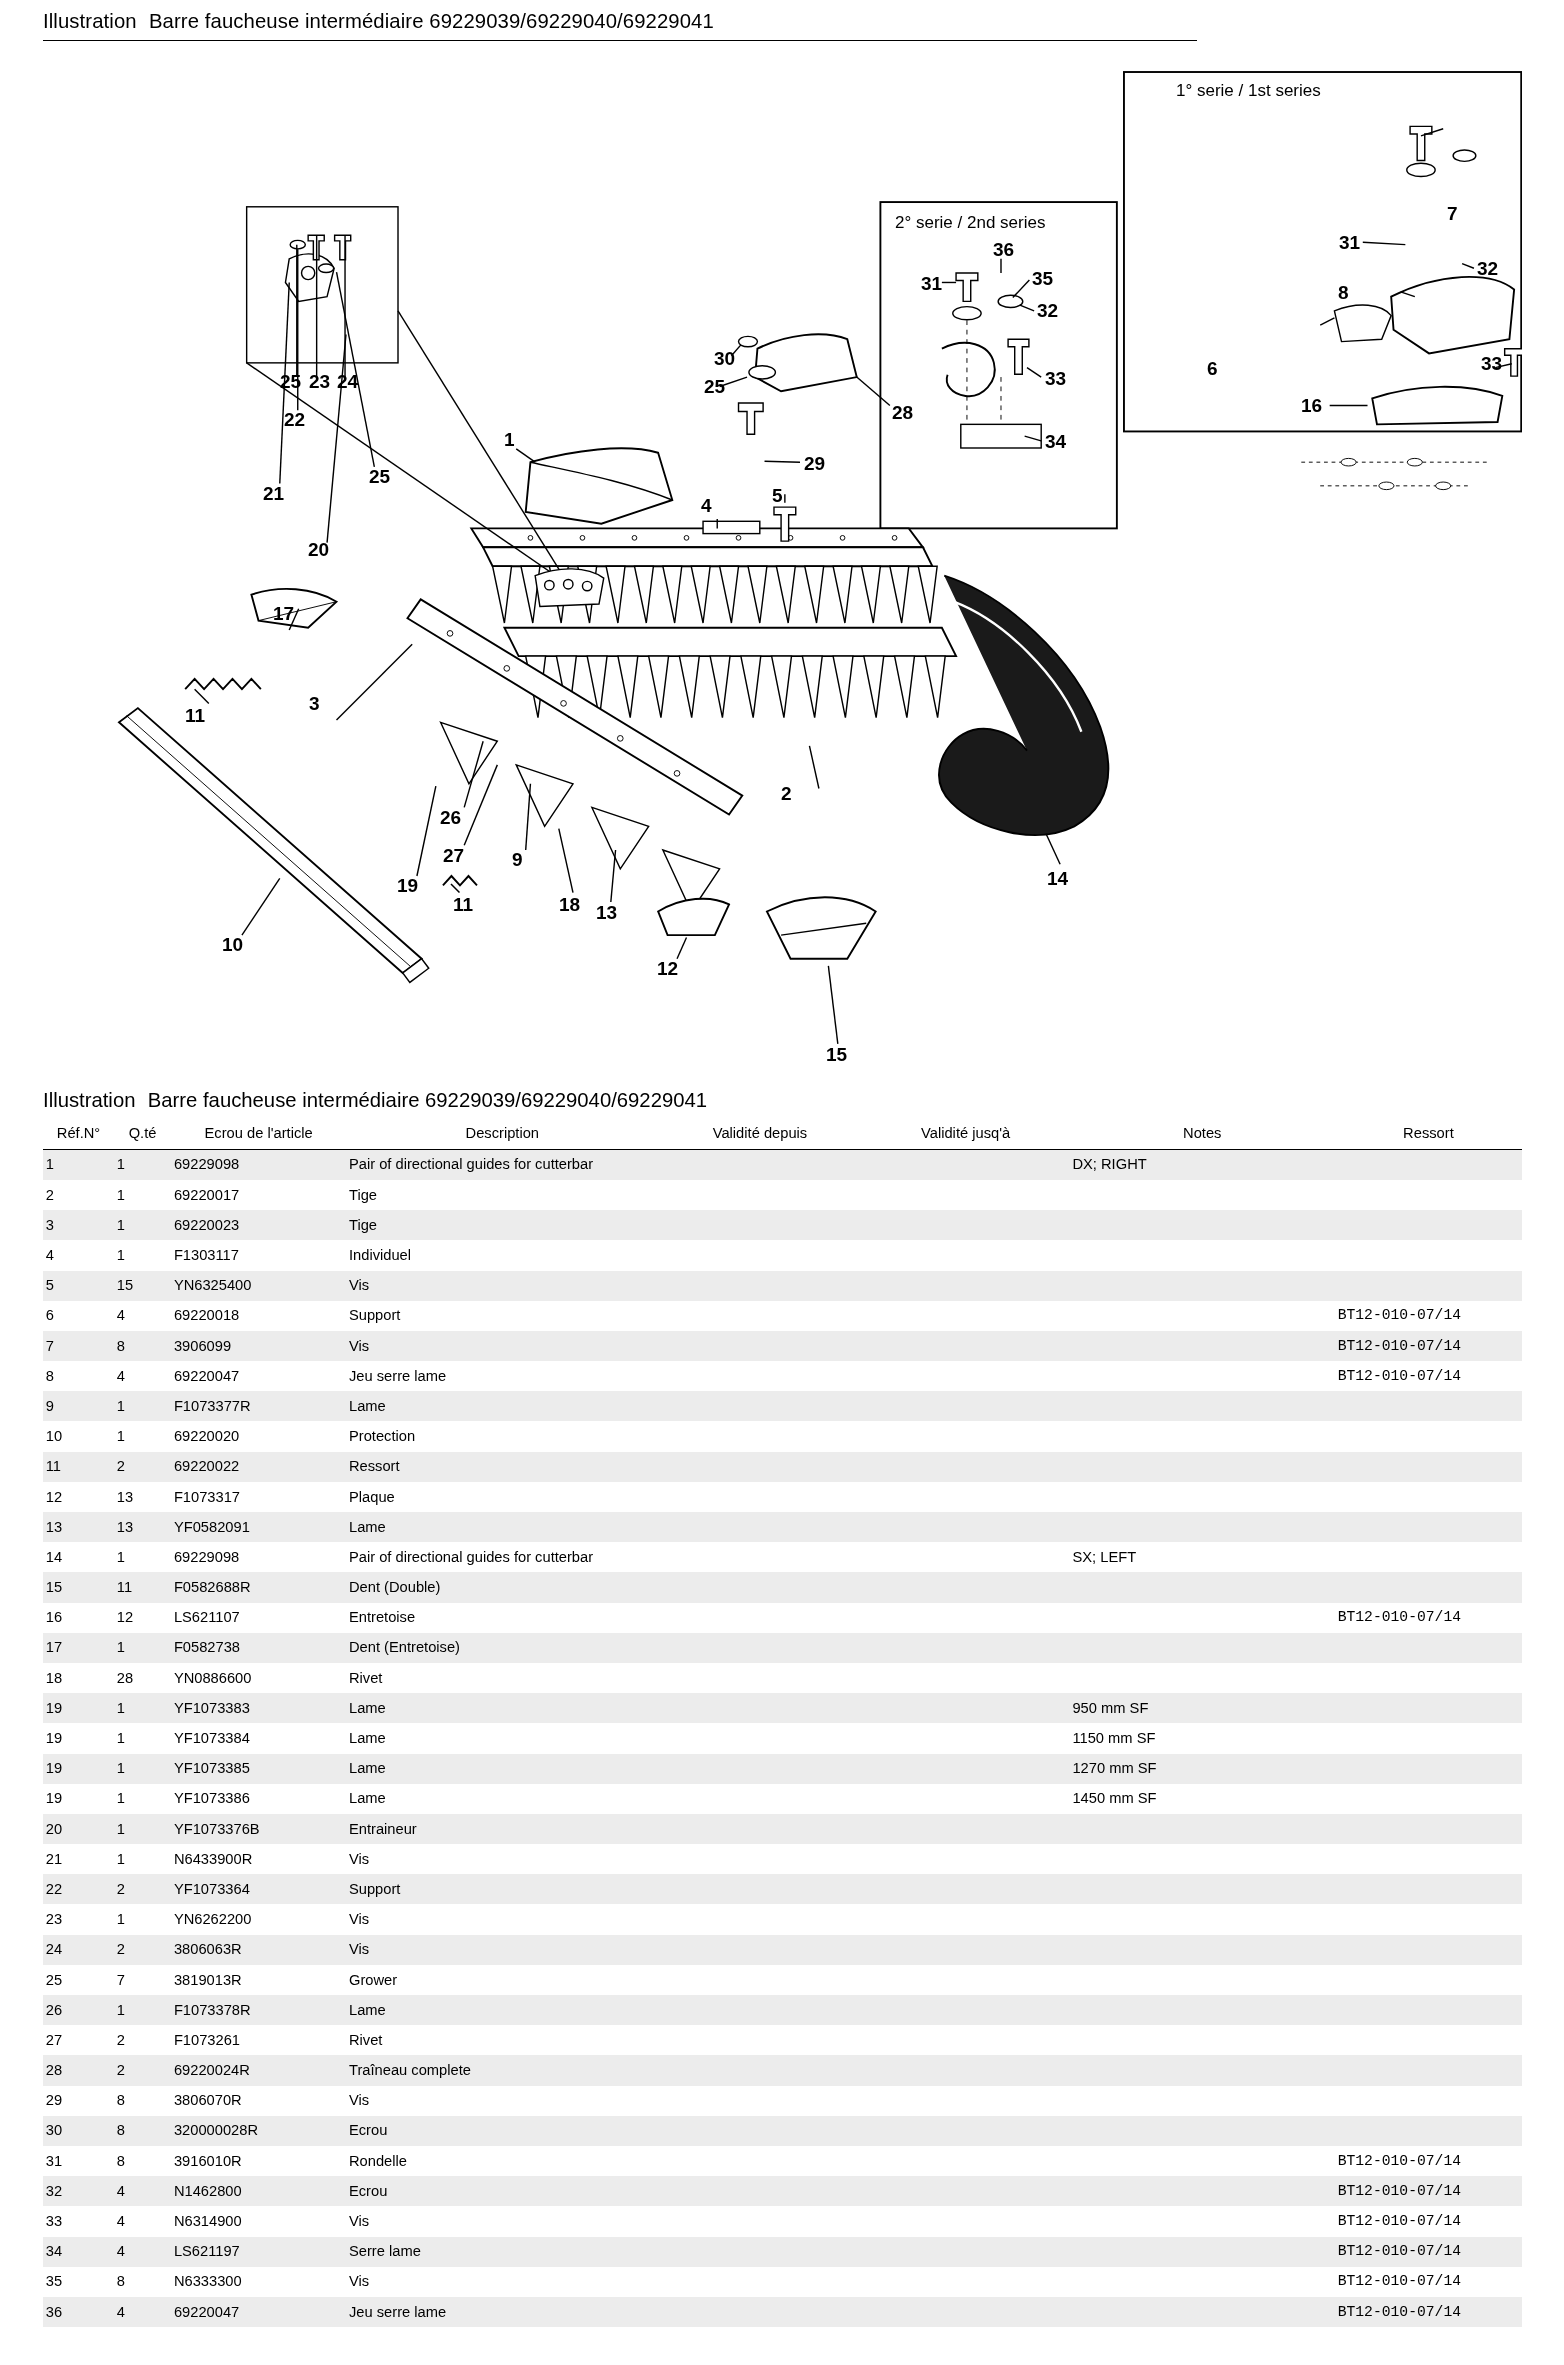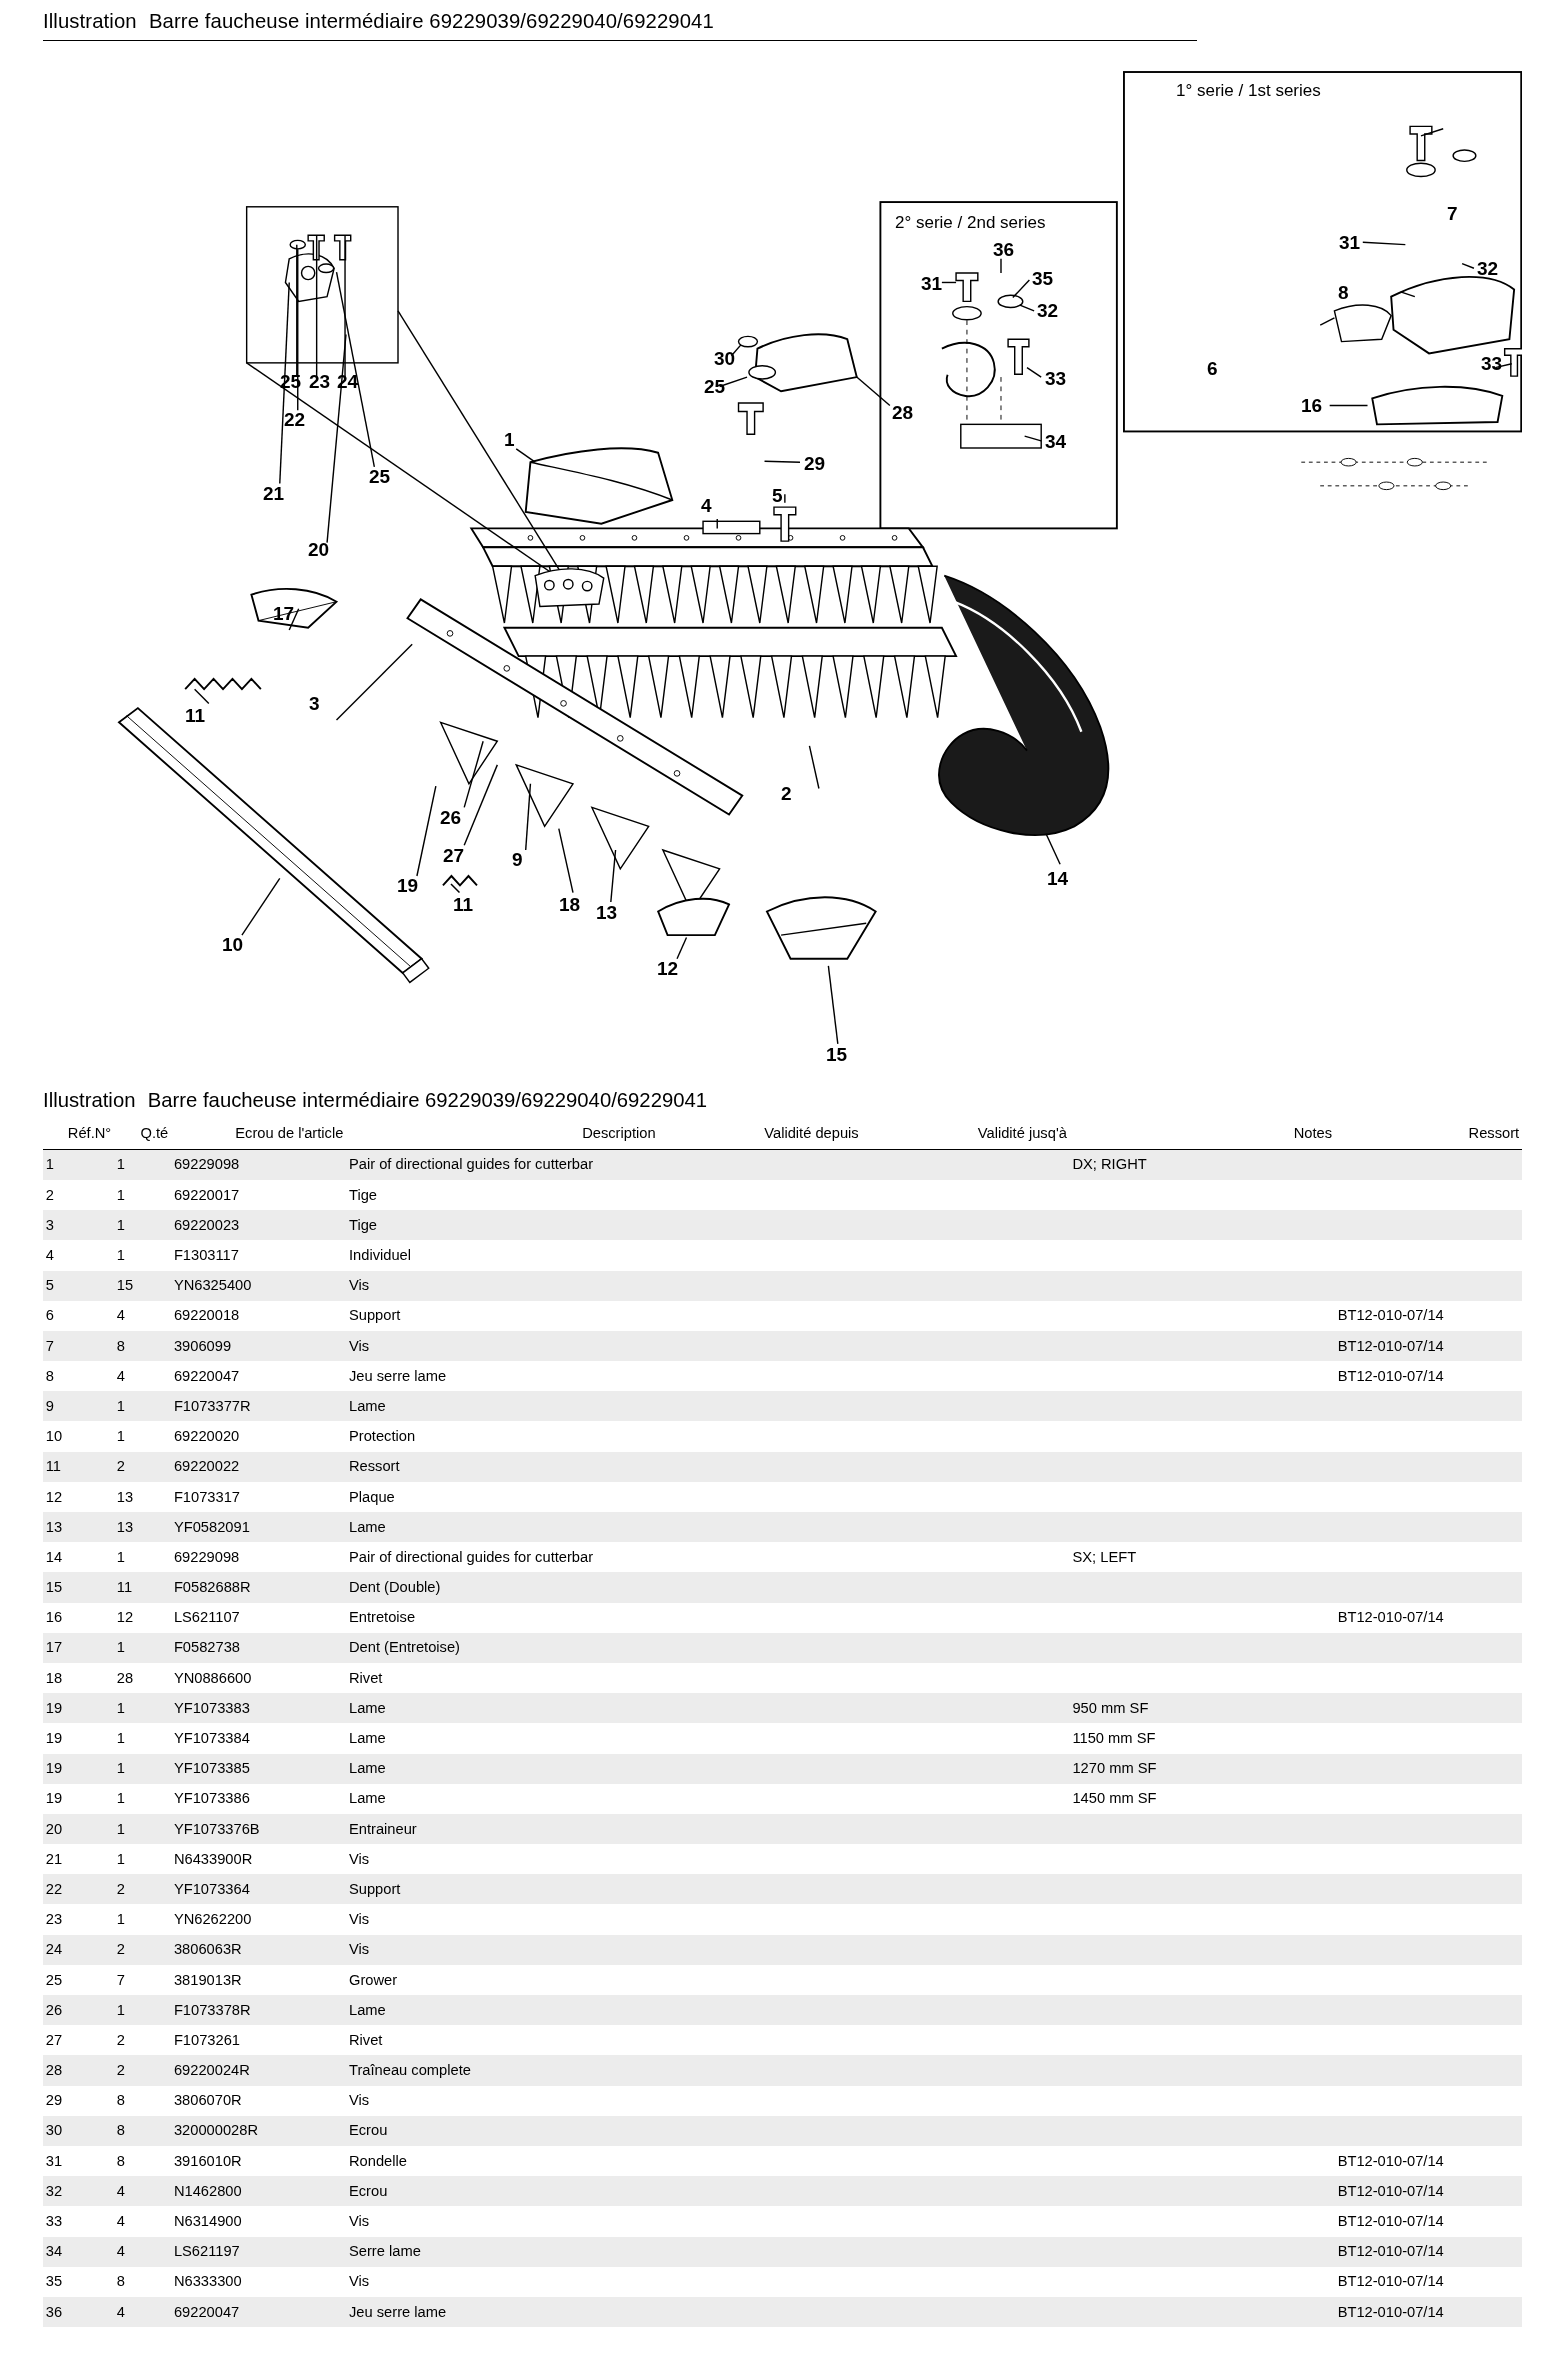--- a/index.html
+++ b/index.html
@@ -67,42 +67,42 @@
   .table-title .lbl { margin-right: 12.3px; }
 
   
   table.parts {
     width: 1479px;
     border-collapse: collapse;
     font-size: 14.7px;
     table-layout: fixed;
   }
   table.parts th {
-    text-align: right;
+    text-align: center;
     font-weight: normal;
     padding: 4.7px 2.8px 7.6px 2.8px;
     border-bottom: 1.4px solid #000;
     vertical-align: bottom;
     white-space: nowrap;
   }
   table.parts td {
     padding: 5.7px 2.8px;
     vertical-align: top;
     line-height: 1.28;
   }
   table.parts tbody tr.alt td { background: #ececec; }
   col.c-ref { width: 71px; }
   col.c-qty { width: 57px; }
   col.c-code { width: 175px; }
   col.c-desc { width: 312px; }
   col.c-from { width: 203px; }
   col.c-to { width: 208px; }
   col.c-notes { width: 265px; }
   col.c-bull { width: 187px; }
-  .nowrapcell { white-space: nowrap; overflow: hidden; }
+  .nowrapcell { white-space: nowrap; overflow: hidden; font-family: Liberation Mono, monospace; }
 </style>
 </head>
 <body>
 
 <div class="page">
 
   <div class="doc-header">
     <span class="lbl">Illustration</span><span>Barre faucheuse intermédiaire 69229039/69229040/69229041</span>
   </div>
   <div class="rule-thick"></div>

